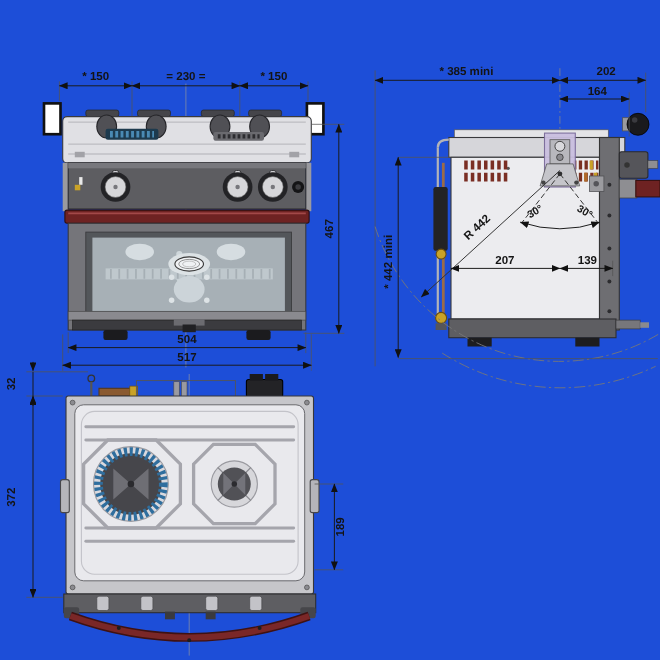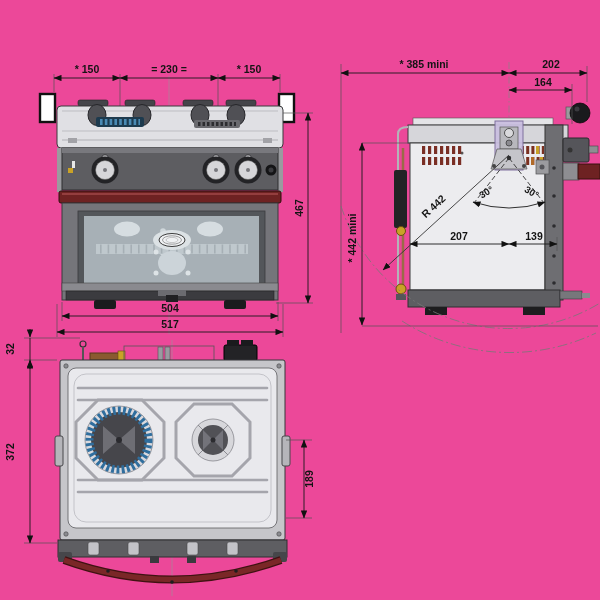--- a/index.html
+++ b/index.html
@@ -1,16 +1,16 @@
 <!DOCTYPE html>
 <html><head>
 <meta charset="utf-8">
 <style>
   html,body{margin:0;padding:0;background:#fff;}
-  #stage{position:relative;width:600px;height:600px;background:#ec4899;overflow:hidden;
+  #stage{position:relative;width:600px;height:600px;background:#1d4ed8;overflow:hidden;
          font-family:"Liberation Sans",sans-serif;}
   svg text{font-family:"Liberation Sans",sans-serif;}
   .dt  {font-size:10.5px;font-weight:bold;fill:#141414;text-anchor:middle;}
   .dts {font-size:9.5px;font-weight:bold;fill:#141414;text-anchor:middle;}
   .dim {stroke:#1a1a1a;stroke-width:0.9;fill:none;}
   .ext {stroke:#555;stroke-width:0.7;fill:none;}
   .cl  {stroke:#999;stroke-width:0.6;fill:none;}
   .cdash{stroke:#888;stroke-width:0.7;fill:none;stroke-dasharray:7 3 1.5 3;}
   .arc {stroke:#777;stroke-width:0.8;fill:none;stroke-dasharray:10 3 2 3;}
   .ol  {stroke:#3a3a3d;stroke-width:1;}

